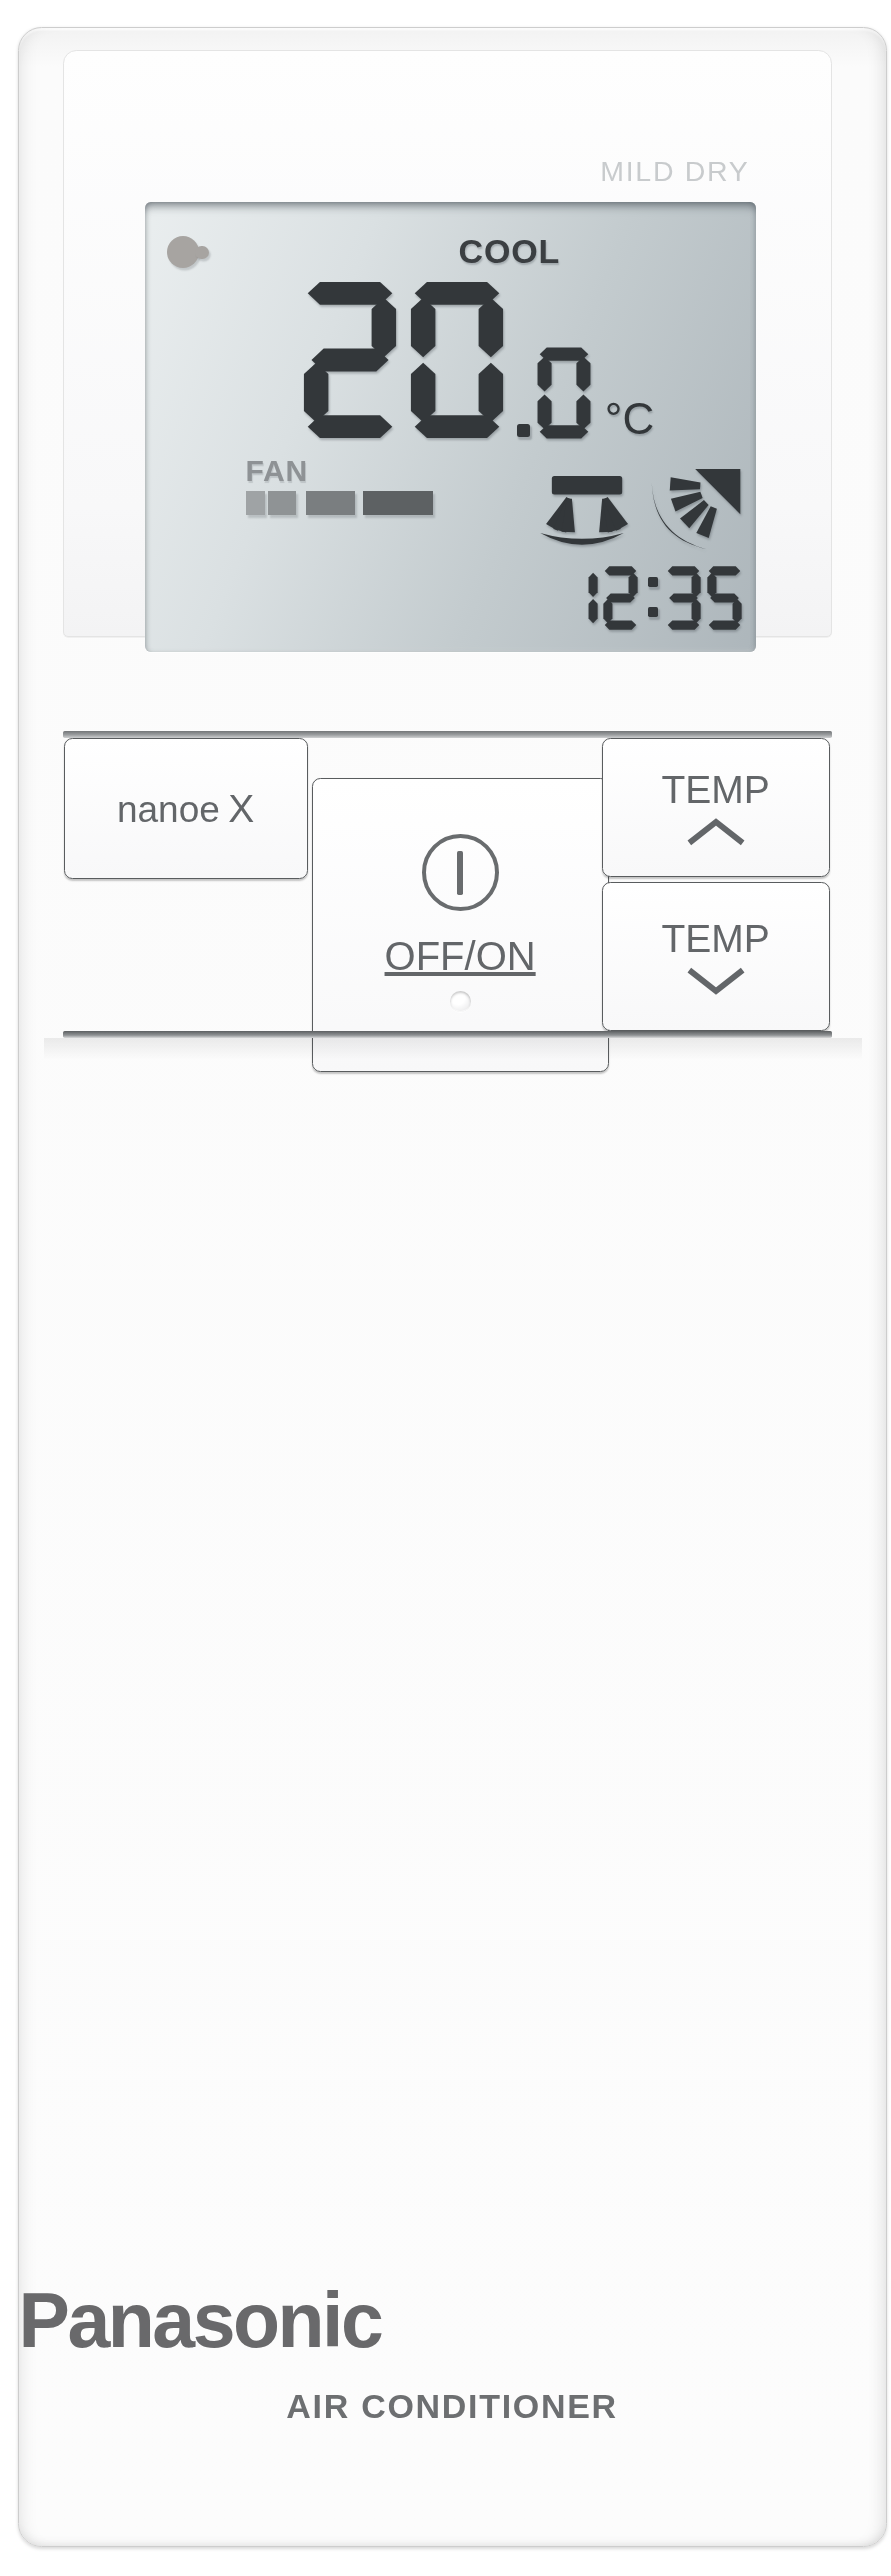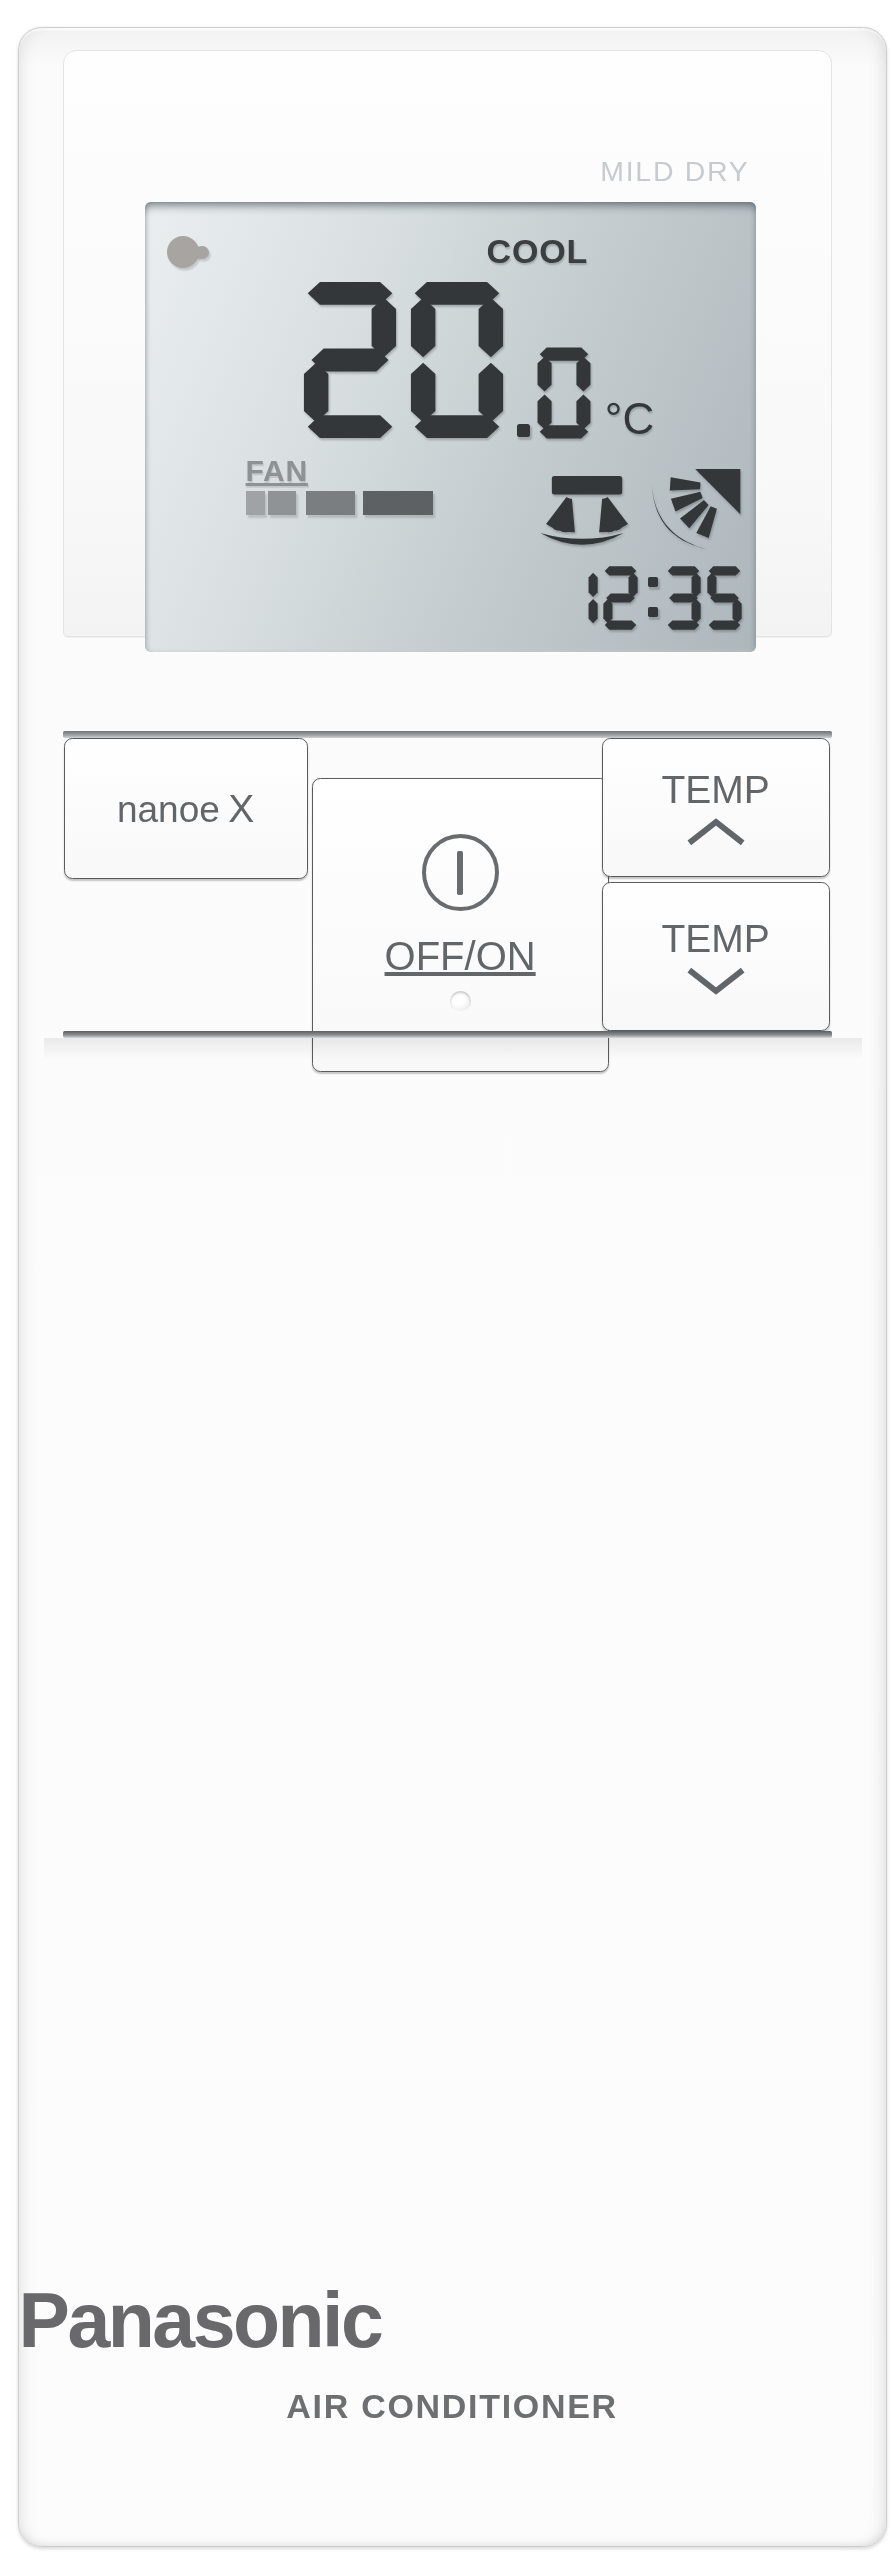--- a/index.html
+++ b/index.html
@@ -28,30 +28,30 @@
                inset 0 -2.5px 4.2px -1.7px rgba(255,255,255,.5),
                0 0.8px 0.8px rgba(255,255,255,.8);
     color:var(--c-segment,#33373a);}
   .lcd svg{filter:drop-shadow(1.7px 2.5px 1.3px rgba(45,52,58,.30));}
   .indicator{position:absolute;left:22.6px;top:34px;width:59px;height:34px;color:var(--c-indicator,#a7a4a1);}
   .ind-big{position:absolute;left:0;top:0;width:32px;height:32px;border-radius:50%;background:currentColor;
     box-shadow:1.7px 2.5px 1.7px rgba(45,52,58,.18);}
   .ind-small{position:absolute;left:28px;top:10px;width:13.4px;height:13.4px;border-radius:50%;background:currentColor;
     box-shadow:1.7px 2.5px 1.7px rgba(45,52,58,.18);}
   .mode-label{position:absolute;left:314px;top:30px;font-size:34px;font-weight:700;letter-spacing:0.8px;
-    color:var(--c-lcd-mode-text,#3b3f42);text-shadow:0.8px 1.7px 1.7px rgba(45,52,58,.25);margin-left:28px;}
+    color:var(--c-lcd-mode-text,#3b3f42);text-shadow:0.8px 1.7px 1.7px rgba(45,52,58,.25);}
   .temp-row{position:absolute;left:158px;top:79px;height:158px;display:flex;align-items:flex-end;}
   .temp-row svg{display:block;}
   .temp-int svg{margin-right:13.4px;}
   .decimal-dot{width:12.6px;height:12.6px;border-radius:2.5px;background:currentColor;margin:0 7.5px 2.5px 0;
     box-shadow:1.7px 2.5px 1.7px rgba(45,52,58,.25);}
   .temp-unit{font-size:44px;line-height:.92;margin-left:13.4px;font-weight:400;
     text-shadow:0.8px 1.7px 1.7px rgba(45,52,58,.25);}
   .fan-label{position:absolute;left:101px;top:252px;font-size:30px;font-weight:700;letter-spacing:0.8px;
-    color:var(--c-fan-label,#8e9295);text-shadow:0.8px 1.7px 0.8px rgba(45,52,58,.15);text-decoration:underline;}
+    color:var(--c-fan-label,#8e9295);text-shadow:0.8px 1.7px 0.8px rgba(45,52,58,.15);}
   .fan-bars{position:absolute;left:101px;top:289px;height:23.5px;display:flex;align-items:stretch;}
   .fan-bar{height:23.5px;box-shadow:1.7px 2.5px 1.7px rgba(45,52,58,.18);}
   .swing-v{position:absolute;left:390px;top:274px;}
   .swing-h{position:absolute;left:500px;top:267px;}
   .clock{position:absolute;left:418px;top:364px;height:64px;display:flex;align-items:stretch;
     color:var(--c-segment,#33373a);}
   .clock svg{margin-right:5.9px;}
   .colon{width:11px;margin:0 7.5px 0 3.4px;display:flex;flex-direction:column;justify-content:space-between;
     padding:11px 0 12.6px 0;}
   .colon i{display:block;width:10px;height:10px;border-radius:1.7px;background:currentColor;

